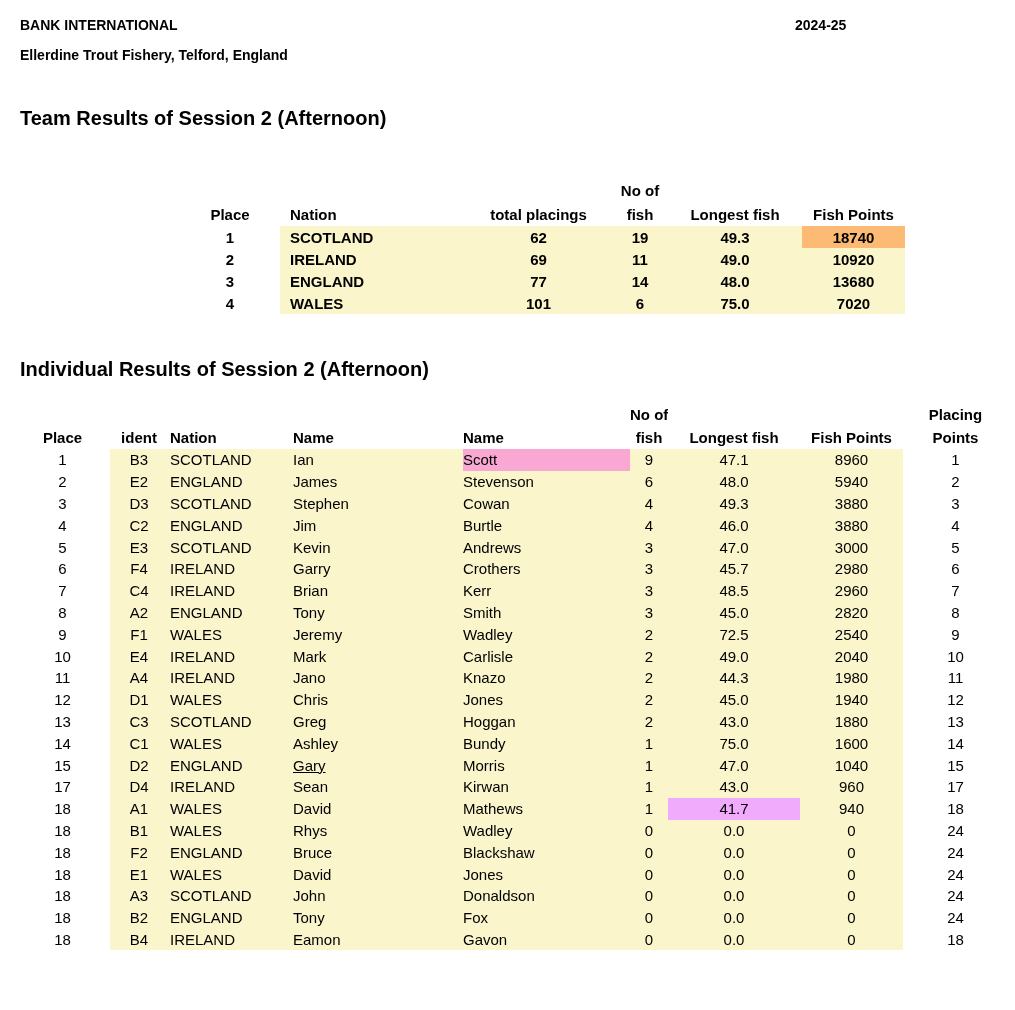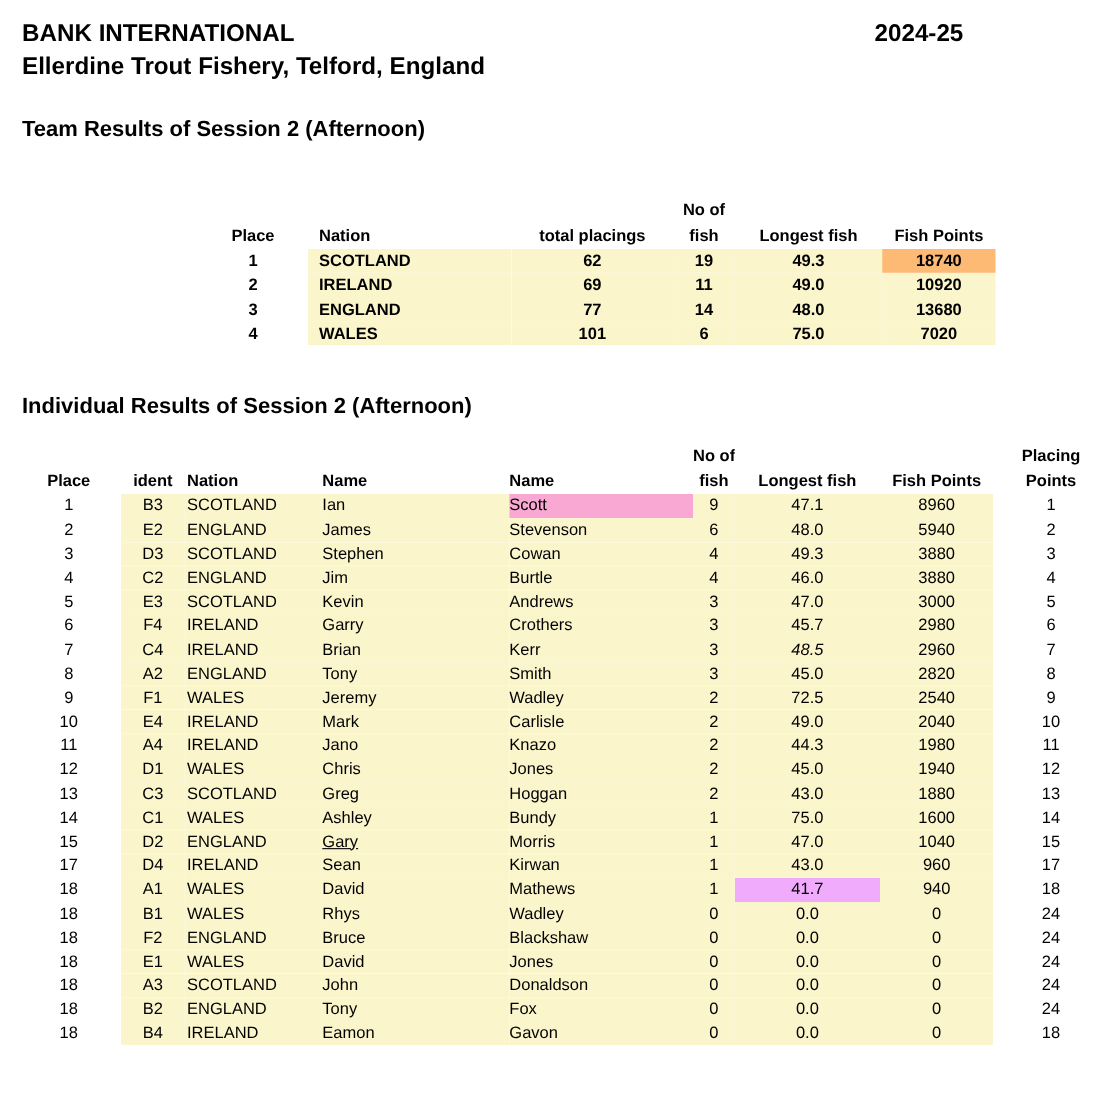--- a/index.html
+++ b/index.html
@@ -4,21 +4,21 @@
 <title>Results</title>
 <style>
   * { box-sizing: border-box; }
   html, body { margin: 0; padding: 0; }
   body {
     width: 1015px; height: 1010px;
     background: #ffffff; color: #000;
     font-family: "Liberation Sans", "DejaVu Sans", sans-serif;
     position: relative; overflow: hidden;
   }
-  .title-line { position: absolute; font-weight: bold; font-size: 22px; white-space: nowrap; }
+  .title-line { position: absolute; font-weight: bold; font-size: 14px; white-space: nowrap; }
   #doc-title   { left: 20px;  top: 17px; }
   #doc-season  { left: 795px; top: 17px; }
   #doc-venue   { left: 20px;  top: 47px; }
   .section-heading { position: absolute; left: 20px; font-weight: bold; font-size: 20px; white-space: nowrap; }
   #team-heading { top: 107px; }
   #indiv-heading { top: 358px; }
 
   table { border-collapse: collapse; table-layout: fixed; }
   td { padding: 0; margin: 0; overflow: hidden; white-space: nowrap; font-size: 15px; vertical-align: middle; }
   .c { text-align: center; }
@@ -230,21 +230,21 @@
         <td class="c">6</td>
       </tr>
 
       <tr class="data">
         <td class="c">7</td>
         <td class="c hl" style="background-color: rgb(251, 245, 204);">C4</td>
         <td class="l nation hl" style="background-color: rgb(251, 245, 204);">IRELAND</td>
         <td class="l fname hl" style="background-color: rgb(251, 245, 204);">Brian</td>
         <td class="l hl" style="background-color: rgb(251, 245, 204);">Kerr</td>
         <td class="c hl" style="background-color: rgb(251, 245, 204);">3</td>
-        <td class="c hl" style="background-color: rgb(251, 245, 204); font-style: italic;">48.5</td>
+        <td class="c hl" style="background-color: rgb(251, 245, 204);">48.5</td>
         <td class="c hl" style="background-color: rgb(251, 245, 204);">2960</td>
         <td class="c">7</td>
       </tr>
 
       <tr class="data">
         <td class="c">8</td>
         <td class="c hl" style="background-color: rgb(251, 245, 204);">A2</td>
         <td class="l nation hl" style="background-color: rgb(251, 245, 204);">ENGLAND</td>
         <td class="l fname hl" style="background-color: rgb(251, 245, 204);">Tony</td>
         <td class="l hl" style="background-color: rgb(251, 245, 204);">Smith</td>

